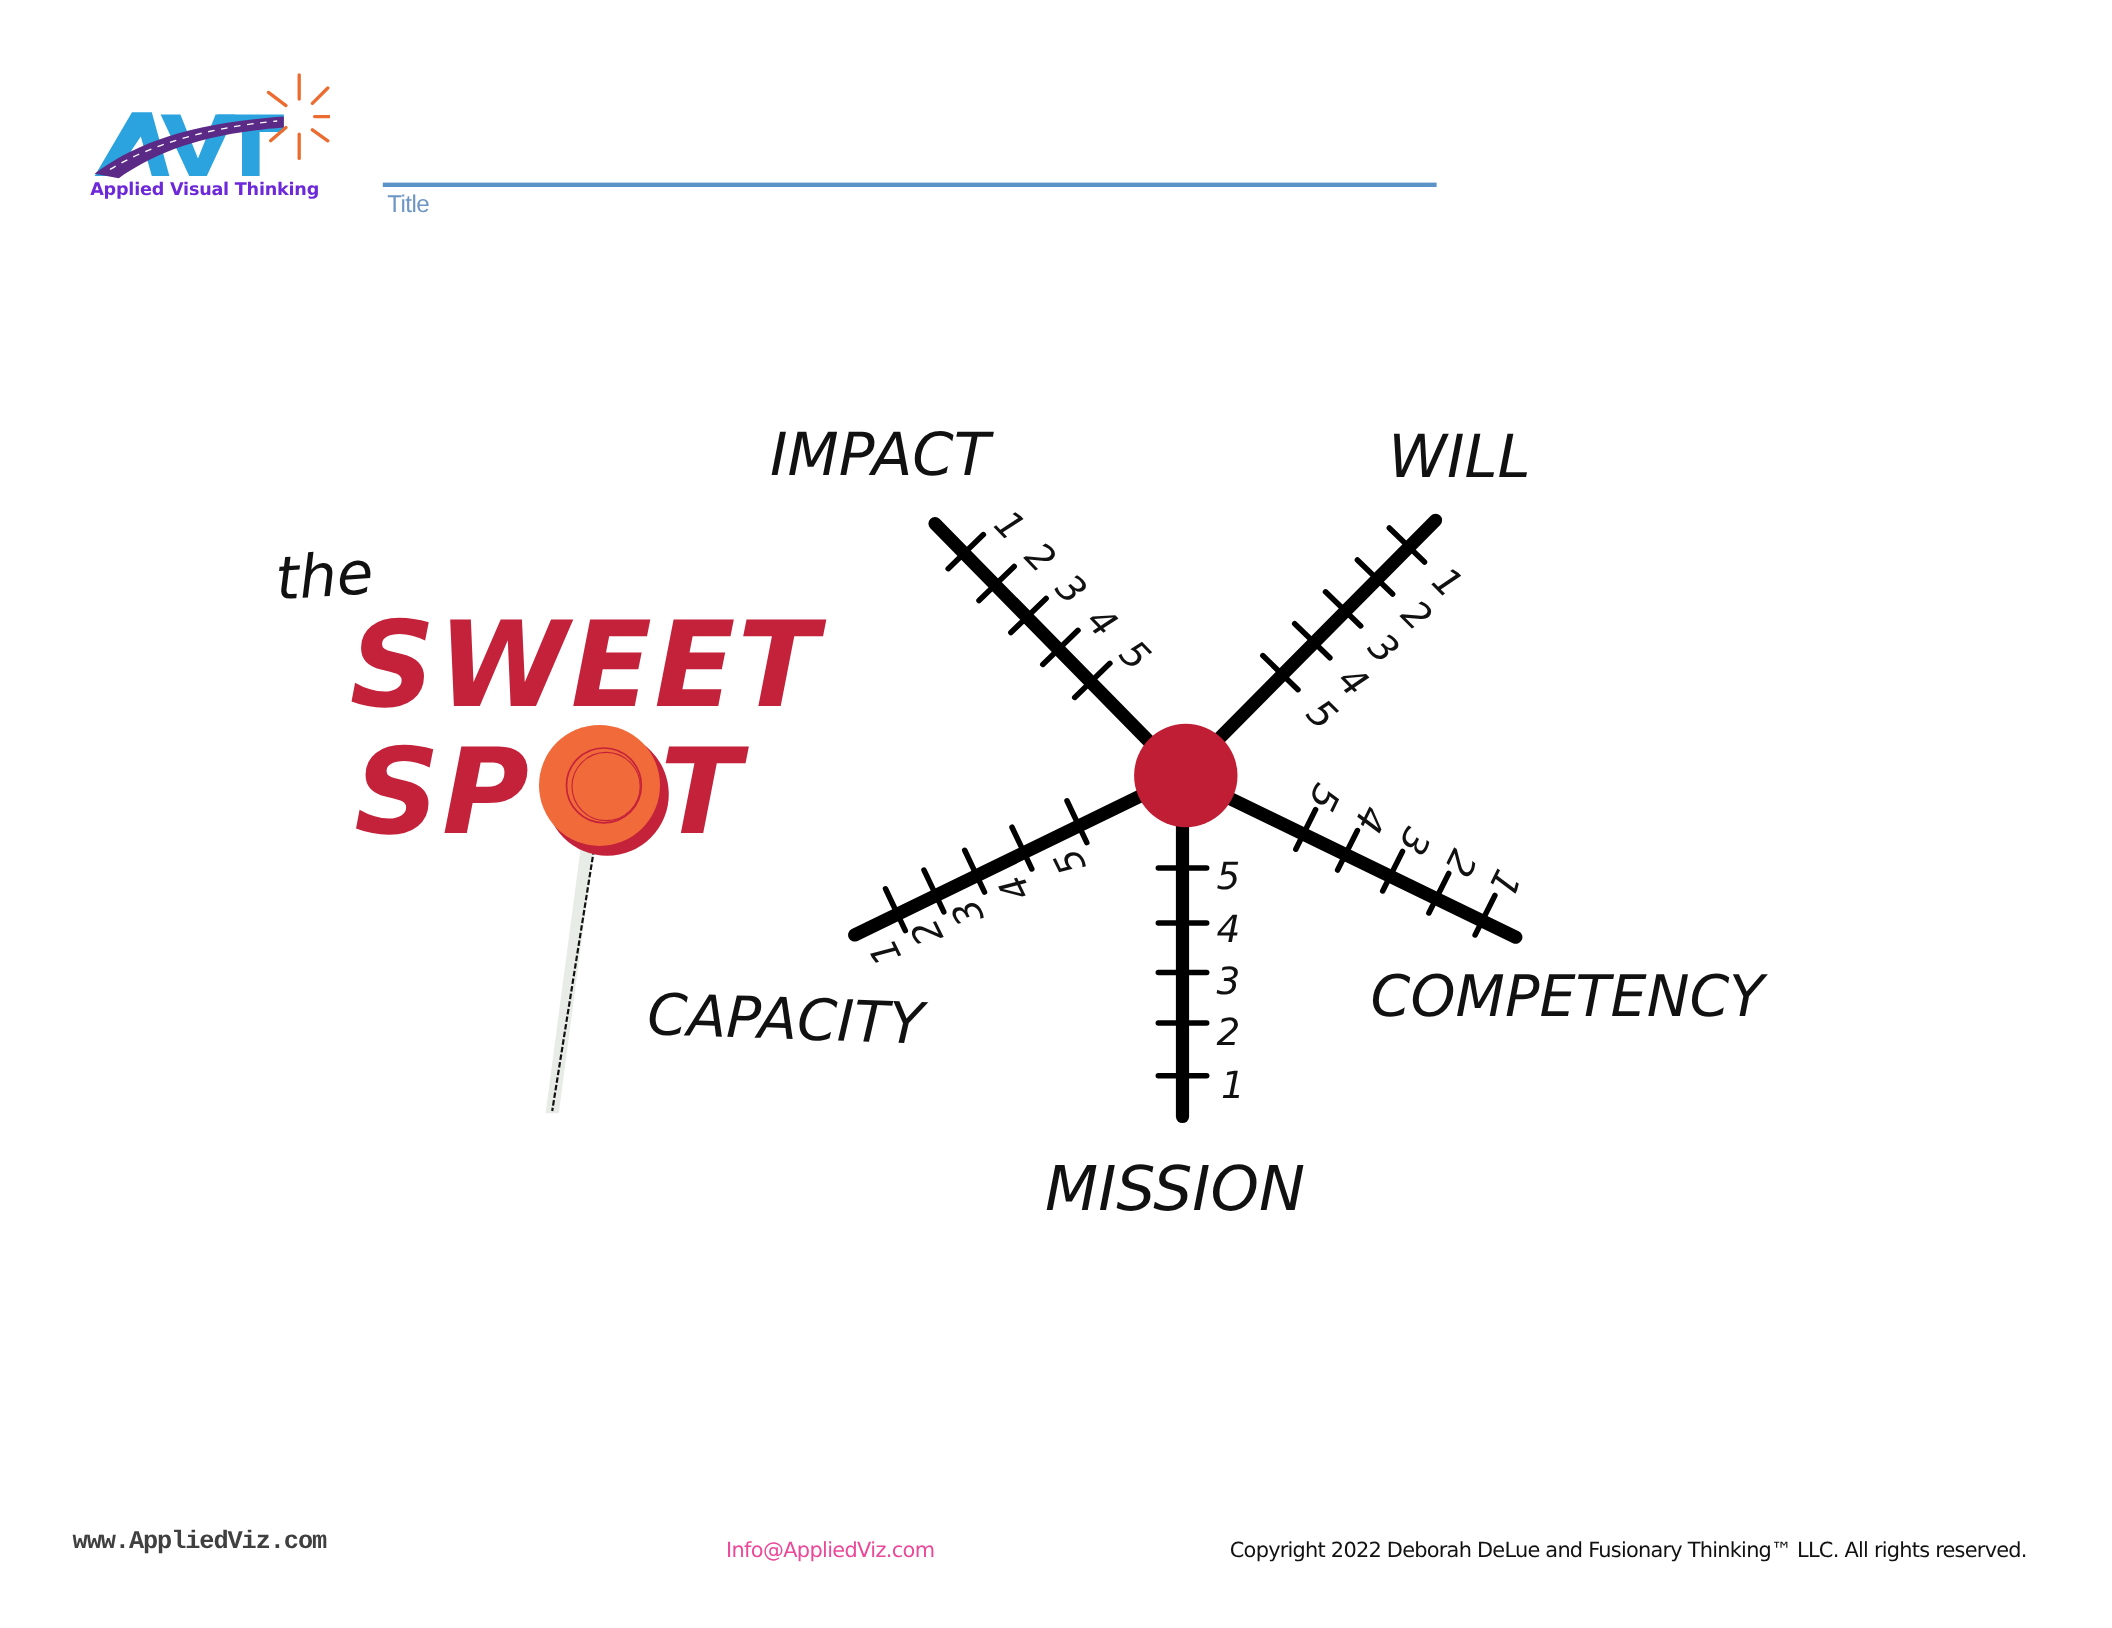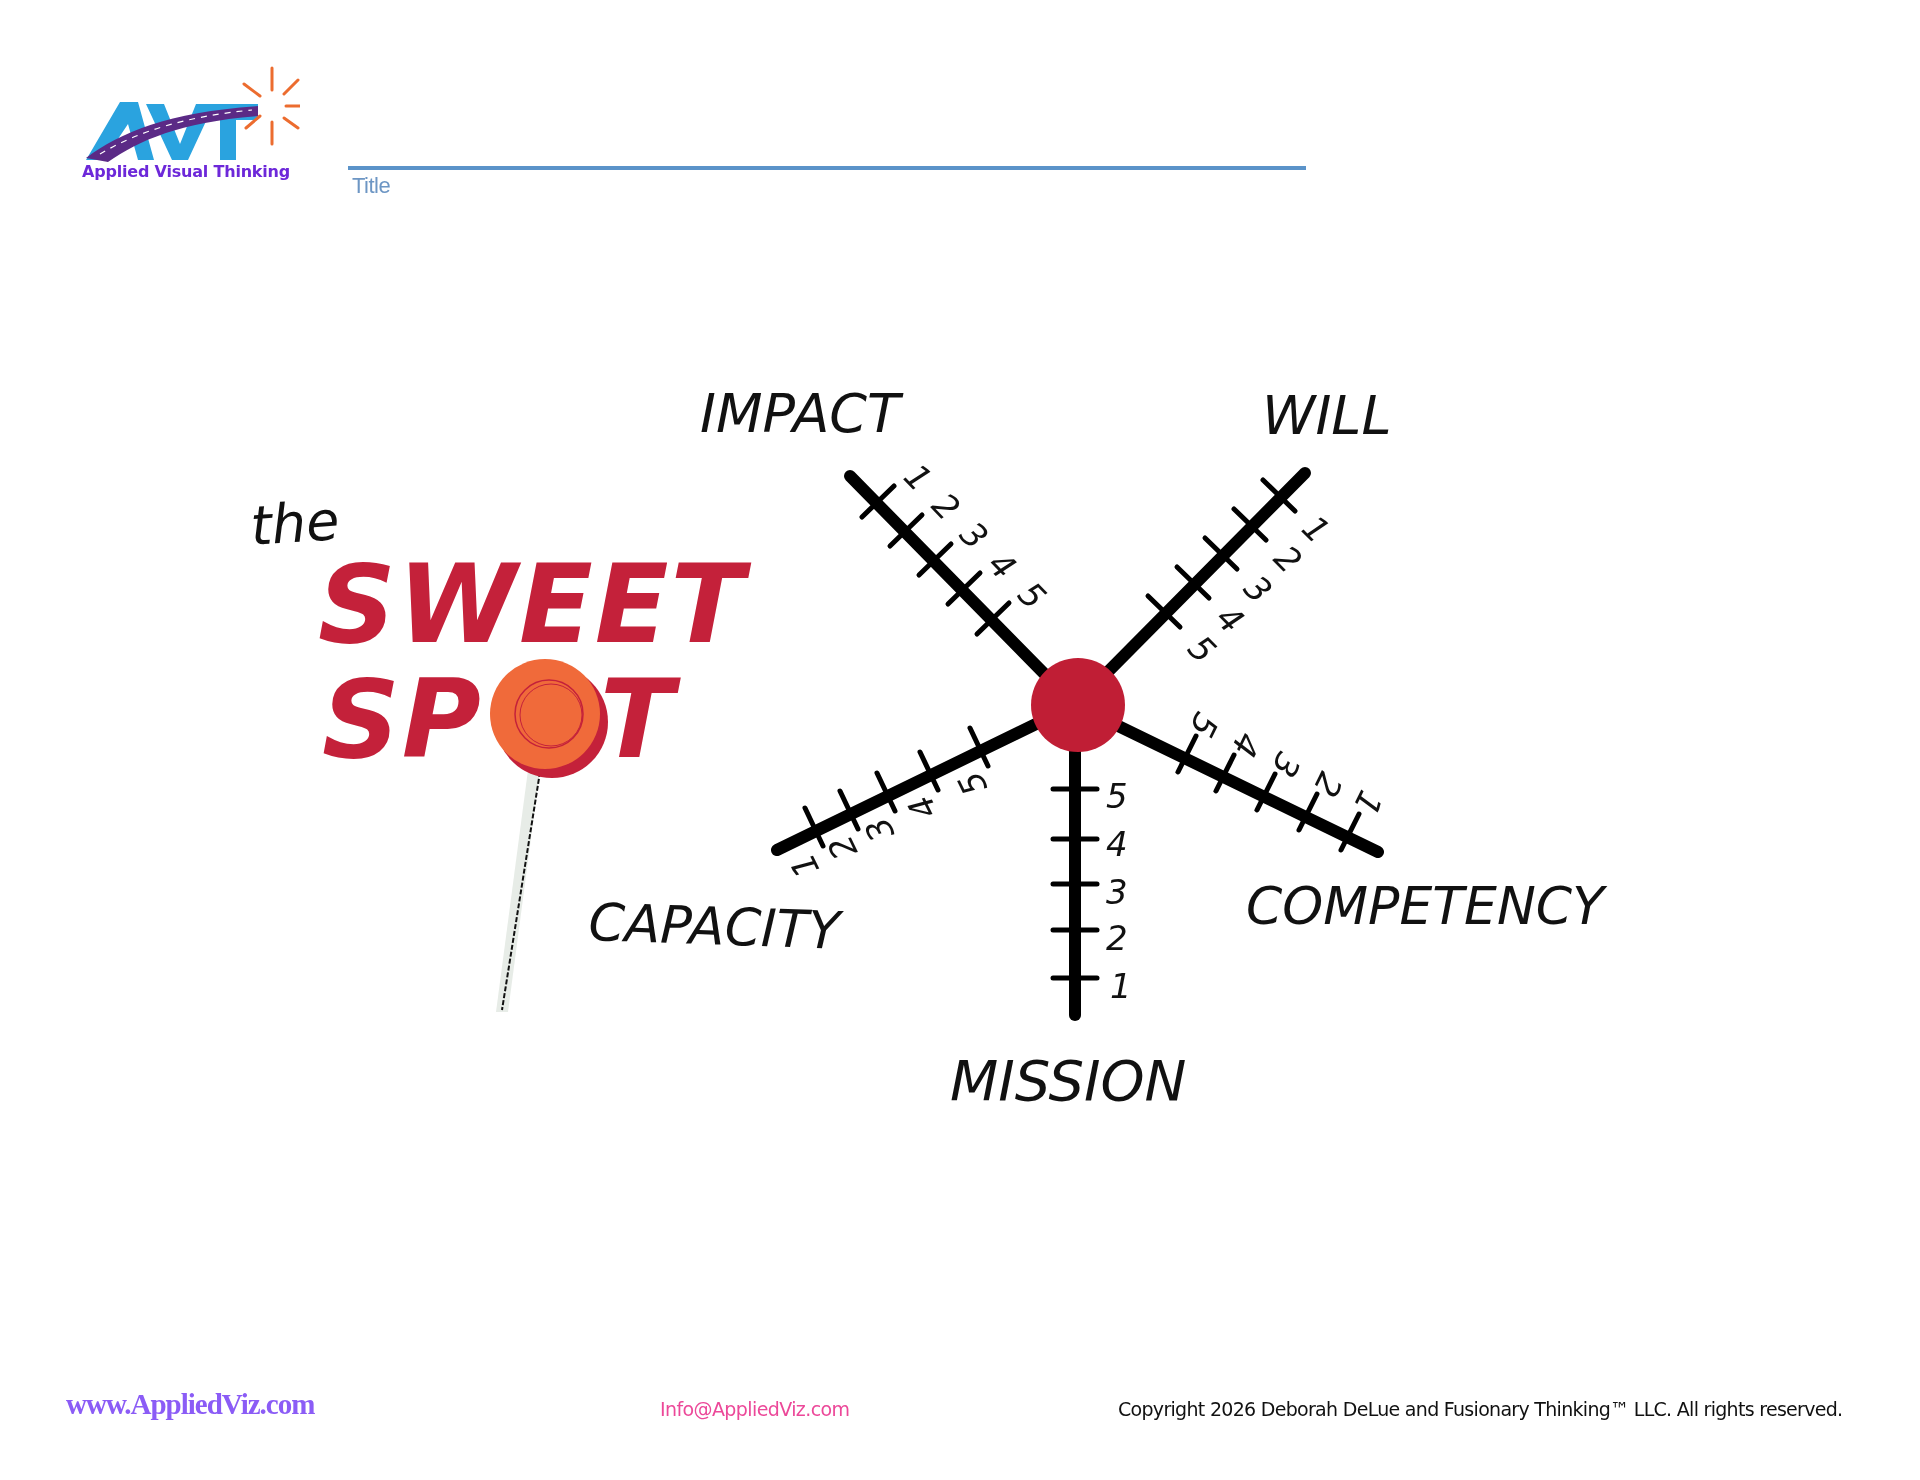--- a/index.html
+++ b/index.html
@@ -4,21 +4,21 @@
 <style>
   html, body { margin:0; padding:0; background:#ffffff; }
   body { width:1920px; height:1480px; position:relative; overflow:hidden; font-family:"Liberation Sans", sans-serif; }
   .abs { position:absolute; }
   #logo { left:80px; top:62px; width:220px; height:130px; }
   #logo-text { left:82px; top:162px; font-family:"DejaVu Sans", sans-serif; font-weight:bold; font-size:16px; color:#6d28d9; letter-spacing:-0.2px; white-space:nowrap; }
   #title-rule { left:348px; top:166px; width:958px; height:4px; background:#5b93c9; }
   #title-label { left:352px; top:173px; font-size:22px; color:#6d96c4; font-family:"Liberation Sans", sans-serif; letter-spacing:-0.5px; }
   #diagram { left:0; top:0; width:1920px; height:1480px; }
   .hand { font-family:"DejaVu Sans", sans-serif; font-style:oblique; fill:#111; }
-  #footer-url { left:66px; top:1388px; font-family:Liberation Serif, serif; font-weight:bold; font-size:29px; color:#8b5cf6; letter-spacing:-1px; }
+  #footer-url { left:66px; top:1388px; font-family:Liberation Mono, monospace; font-weight:bold; font-size:23px; color:#404040; letter-spacing:-1px; }
   #footer-email { left:660px; top:1398px; font-size:19px; color:#ec4899; font-family:"DejaVu Sans", sans-serif; letter-spacing:-0.6px; }
   #footer-copy { left:1118px; top:1398px; font-size:19px; color:#111; font-family:"DejaVu Sans", sans-serif; letter-spacing:-0.7px; white-space:nowrap; }
 </style>
 </head>
 <body>
 
 <div id="logo" class="abs">
   <svg width="220" height="130" viewBox="0 0 220 130">
 
     <polygon points="6,98 40,40 58,40 74,98 58,98 48,62 24,98" fill="#2aa3df"></polygon>
@@ -141,13 +141,13 @@
 
   <text x="700" y="432" class="hand" font-size="54">IMPACT</text>
   <text x="1262" y="434" class="hand" font-size="54">WILL</text>
   <text x="588" y="940" class="hand" font-size="52" transform="rotate(2 588 940)">CAPACITY</text>
   <text x="1246" y="924" class="hand" font-size="52">COMPETENCY</text>
   <text x="950" y="1100" class="hand" font-size="56">MISSION</text>
 </svg>
 
 <div id="footer-url" class="abs">www.AppliedViz.com</div>
 <div id="footer-email" class="abs">Info@AppliedViz.com</div>
-<div id="footer-copy" class="abs">Copyright 2026 Deborah DeLue and Fusionary Thinking™ LLC. All rights reserved.</div>
+<div id="footer-copy" class="abs">Copyright 2022 Deborah DeLue and Fusionary Thinking™ LLC. All rights reserved.</div>
 
 </body></html>

